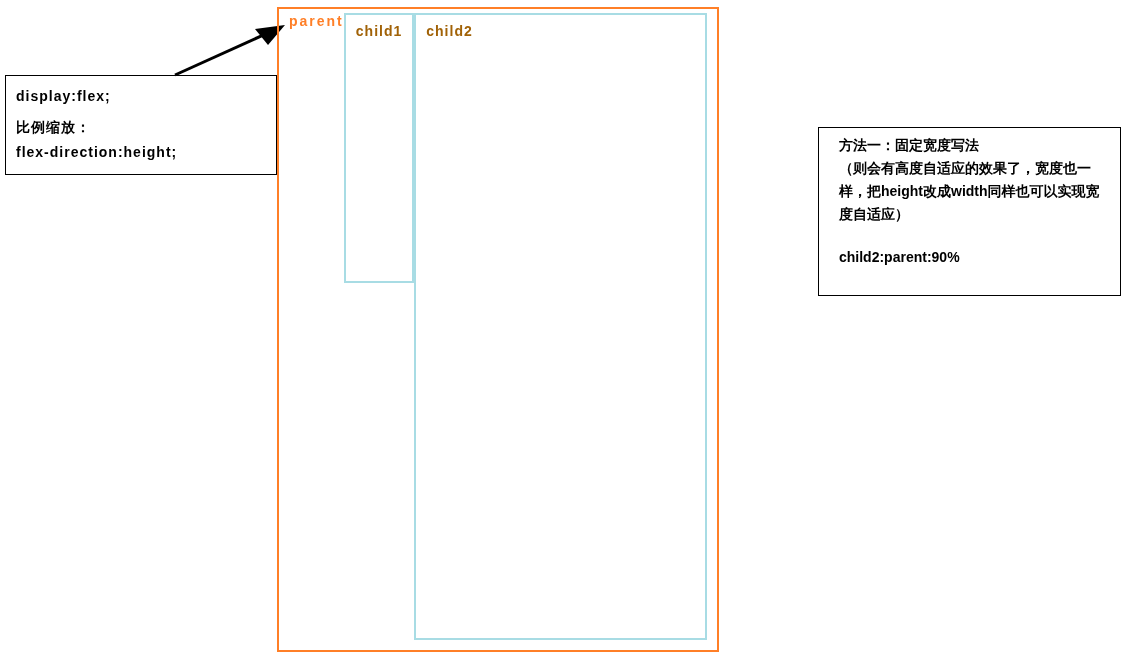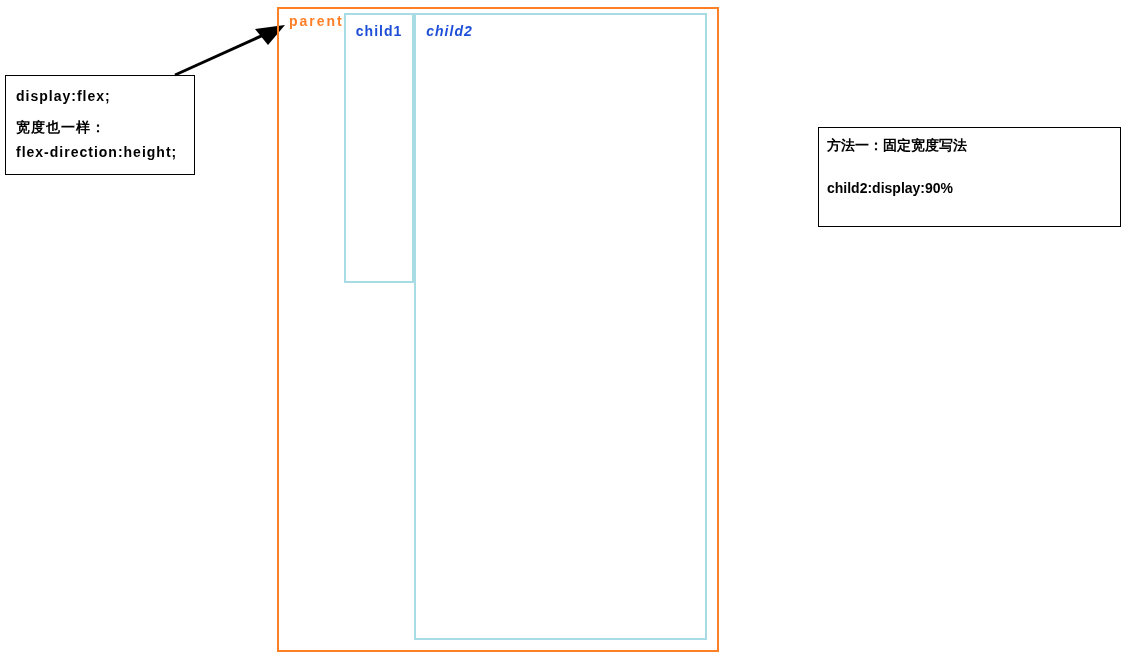--- a/index.html
+++ b/index.html
@@ -12,21 +12,21 @@
       font-size: 14px;
       width: 1146px;
       height: 667px;
       position: relative;
       background: #ffffff;
     }
     .left-box {
       position: absolute;
       left: 5px;
       top: 75px;
-      width: 190px;
+      width: 272px;
       border: 1px solid #000;
       padding: 8px 10px;
       font-weight: bold;
       line-height: 1.8;
       letter-spacing: 1px;
     }
     .arrow {
       position: absolute;
       left: 170px;
       top: 20px;
@@ -46,66 +46,66 @@
     }
     .parent-label {
       color: #ff7f27;
       font-weight: bold;
       letter-spacing: 2px;
       margin-bottom: 6px;
     }
     .child-box {
       border: 2px solid #a8dce4;
       padding: 8px 10px;
-      color: #1d4ed8;
+      color: #a16207;
       font-weight: bold;
       letter-spacing: 1px;
     }
     .child1 {
       height: 270px;
       margin-bottom: 12px;
     }
     .child2 {
       flex: 1;
-      font-style: italic;
     }
     .right-box {
       position: absolute;
       left: 818px;
       top: 127px;
       width: 303px;
       border: 1px solid #000;
-      padding: 6px 8px;
+      padding: 6px 20px;
       font-weight: bold;
       line-height: 1.65;
     }
   </style>
 </head>
 <body>
 
 <div class="left-box">
   <div>display:flex;</div>
   <div style="height:6px"></div>
-  <div>宽度也一样：</div>
+  <div>比例缩放：</div>
   <div>flex-direction:height;</div>
 </div>
 
 <svg class="arrow" viewBox="0 0 120 70">
   <line x1="5" y1="55" x2="100" y2="12" stroke="#000" stroke-width="3"></line>
   <polygon points="115,5 85,9 98,25" fill="#000"></polygon>
 </svg>
 
 <div class="parent-box">
   <div class="parent-label">parent</div>
   <div class="child-box child1">
     <span>child1</span>
   </div>
   <div class="child-box child2">
     <span>child2</span>
   </div>
 </div>
 
 <div class="right-box">
   <div>方法一：固定宽度写法</div>
+  <div>（则会有高度自适应的效果了，宽度也一样，把height改成width同样也可以实现宽度自适应）</div>
   <div style="height:20px"></div>
-  <div>child2:display:90%</div>
+  <div>child2:parent:90%</div>
   <div style="height:20px"></div>
 </div>
 
 </body></html>

